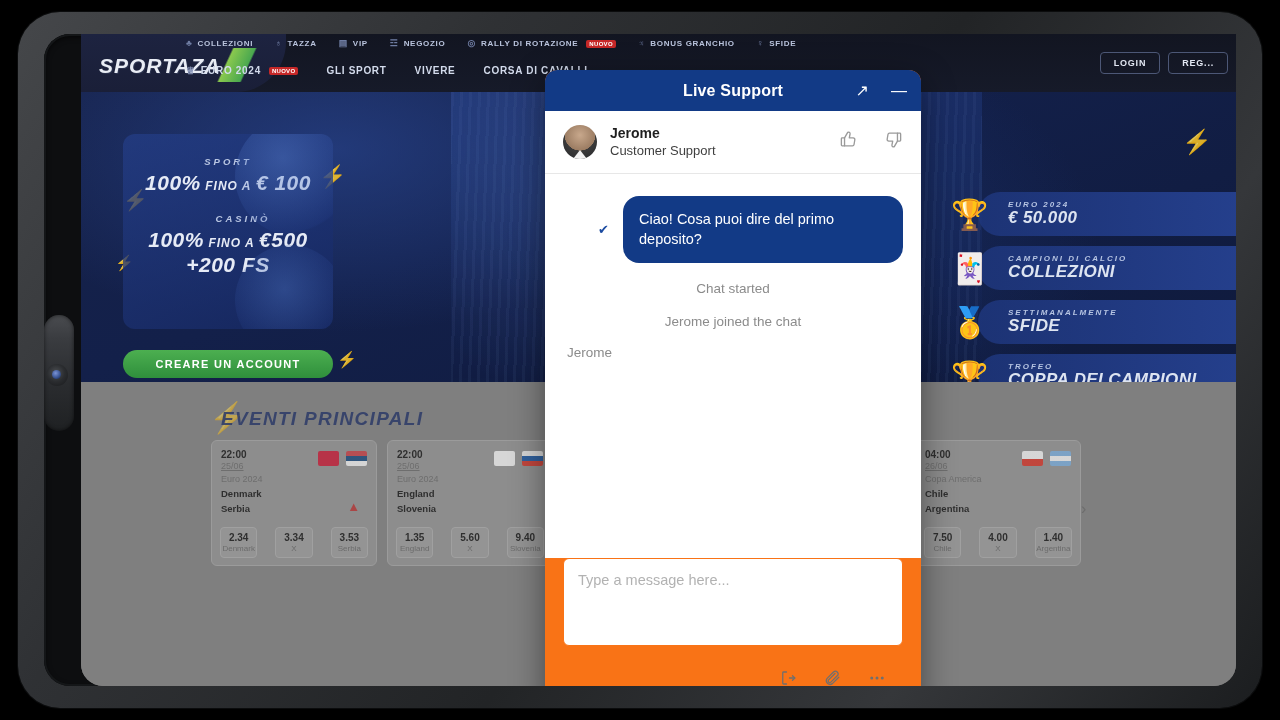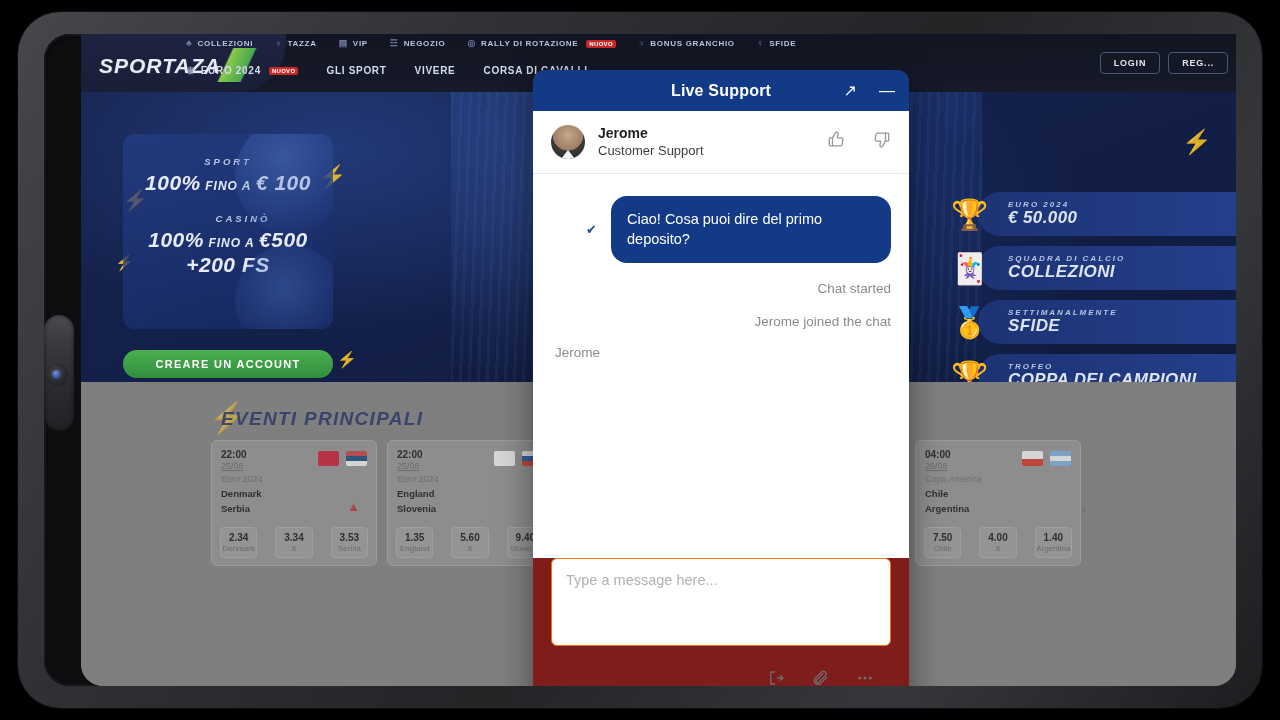--- a/index.html
+++ b/index.html
@@ -251,23 +251,23 @@
   }
   .odd-val { font-size:10px; font-weight:bold; color:#2f2f2f; }
   .odd-lbl { font-size:8px; color:#6b6b6b; margin-top:1px; }
   #events-next {
     position:absolute; left:1000px; top:118px;
     font-size:16px; color:#6d6d6d;
   }
 
   
   #chat-widget {
-    position:absolute; left:452px; top:36px;
+    position:absolute; left:464px; top:36px;
     width:376px; height:640px;
-    background:#7f1d1d;
+    background:#f97316;
     border-radius:12px 12px 12px 12px;
     box-shadow: 0 10px 34px rgba(0,0,0,.45);
     overflow:hidden;
     display:flex; flex-direction:column;
   }
   #chat-titlebar {
     height:41px; background:#123a86;
     display:flex; align-items:center; justify-content:center;
     position:relative; flex:0 0 auto;
   }
@@ -312,21 +312,21 @@
   }
   .msg-out-row { display:flex; align-items:center; justify-content:flex-end; }
   .msg-check { color:#1b4aa0; font-size:13px; margin-right:14px; }
   .bubble-out {
     background:#123a86; color:#fff;
     border-radius:16px; padding:14px 16px;
     font-size:14.5px; line-height:1.35;
     max-width:280px;
   }
   .sys-line {
-    text-align:right; color:#8b8b8b; font-size:13.5px;
+    text-align:center; color:#8b8b8b; font-size:13.5px;
     margin-top:18px;
   }
   .sender-name {
     color:#8b8b8b; font-size:13.5px; margin-top:16px; margin-left:4px;
   }
   .msg-in-row { display:flex; align-items:flex-end; margin-top:6px; }
   .bubble-in {
     background:#ebebeb; color:#2c2c2c;
     border-radius:12px; padding:13px 15px;
     font-size:14px; line-height:1.38;
@@ -460,21 +460,21 @@
         <div class="promo-card">
           <div class="promo-ic">🏆</div>
           <div class="promo-text">
             <div class="promo-kicker">EURO 2024</div>
             <div class="promo-title">€ 50.000</div>
           </div>
         </div>
         <div class="promo-card">
           <div class="promo-ic">🃏</div>
           <div class="promo-text">
-            <div class="promo-kicker">SQUADRA DI CALCIO</div>
+            <div class="promo-kicker">CAMPIONI DI CALCIO</div>
             <div class="promo-title">COLLEZIONI</div>
           </div>
         </div>
         <div class="promo-card">
           <div class="promo-ic">🥇</div>
           <div class="promo-text">
             <div class="promo-kicker">SETTIMANALMENTE</div>
             <div class="promo-title">SFIDE</div>
           </div>
         </div>

